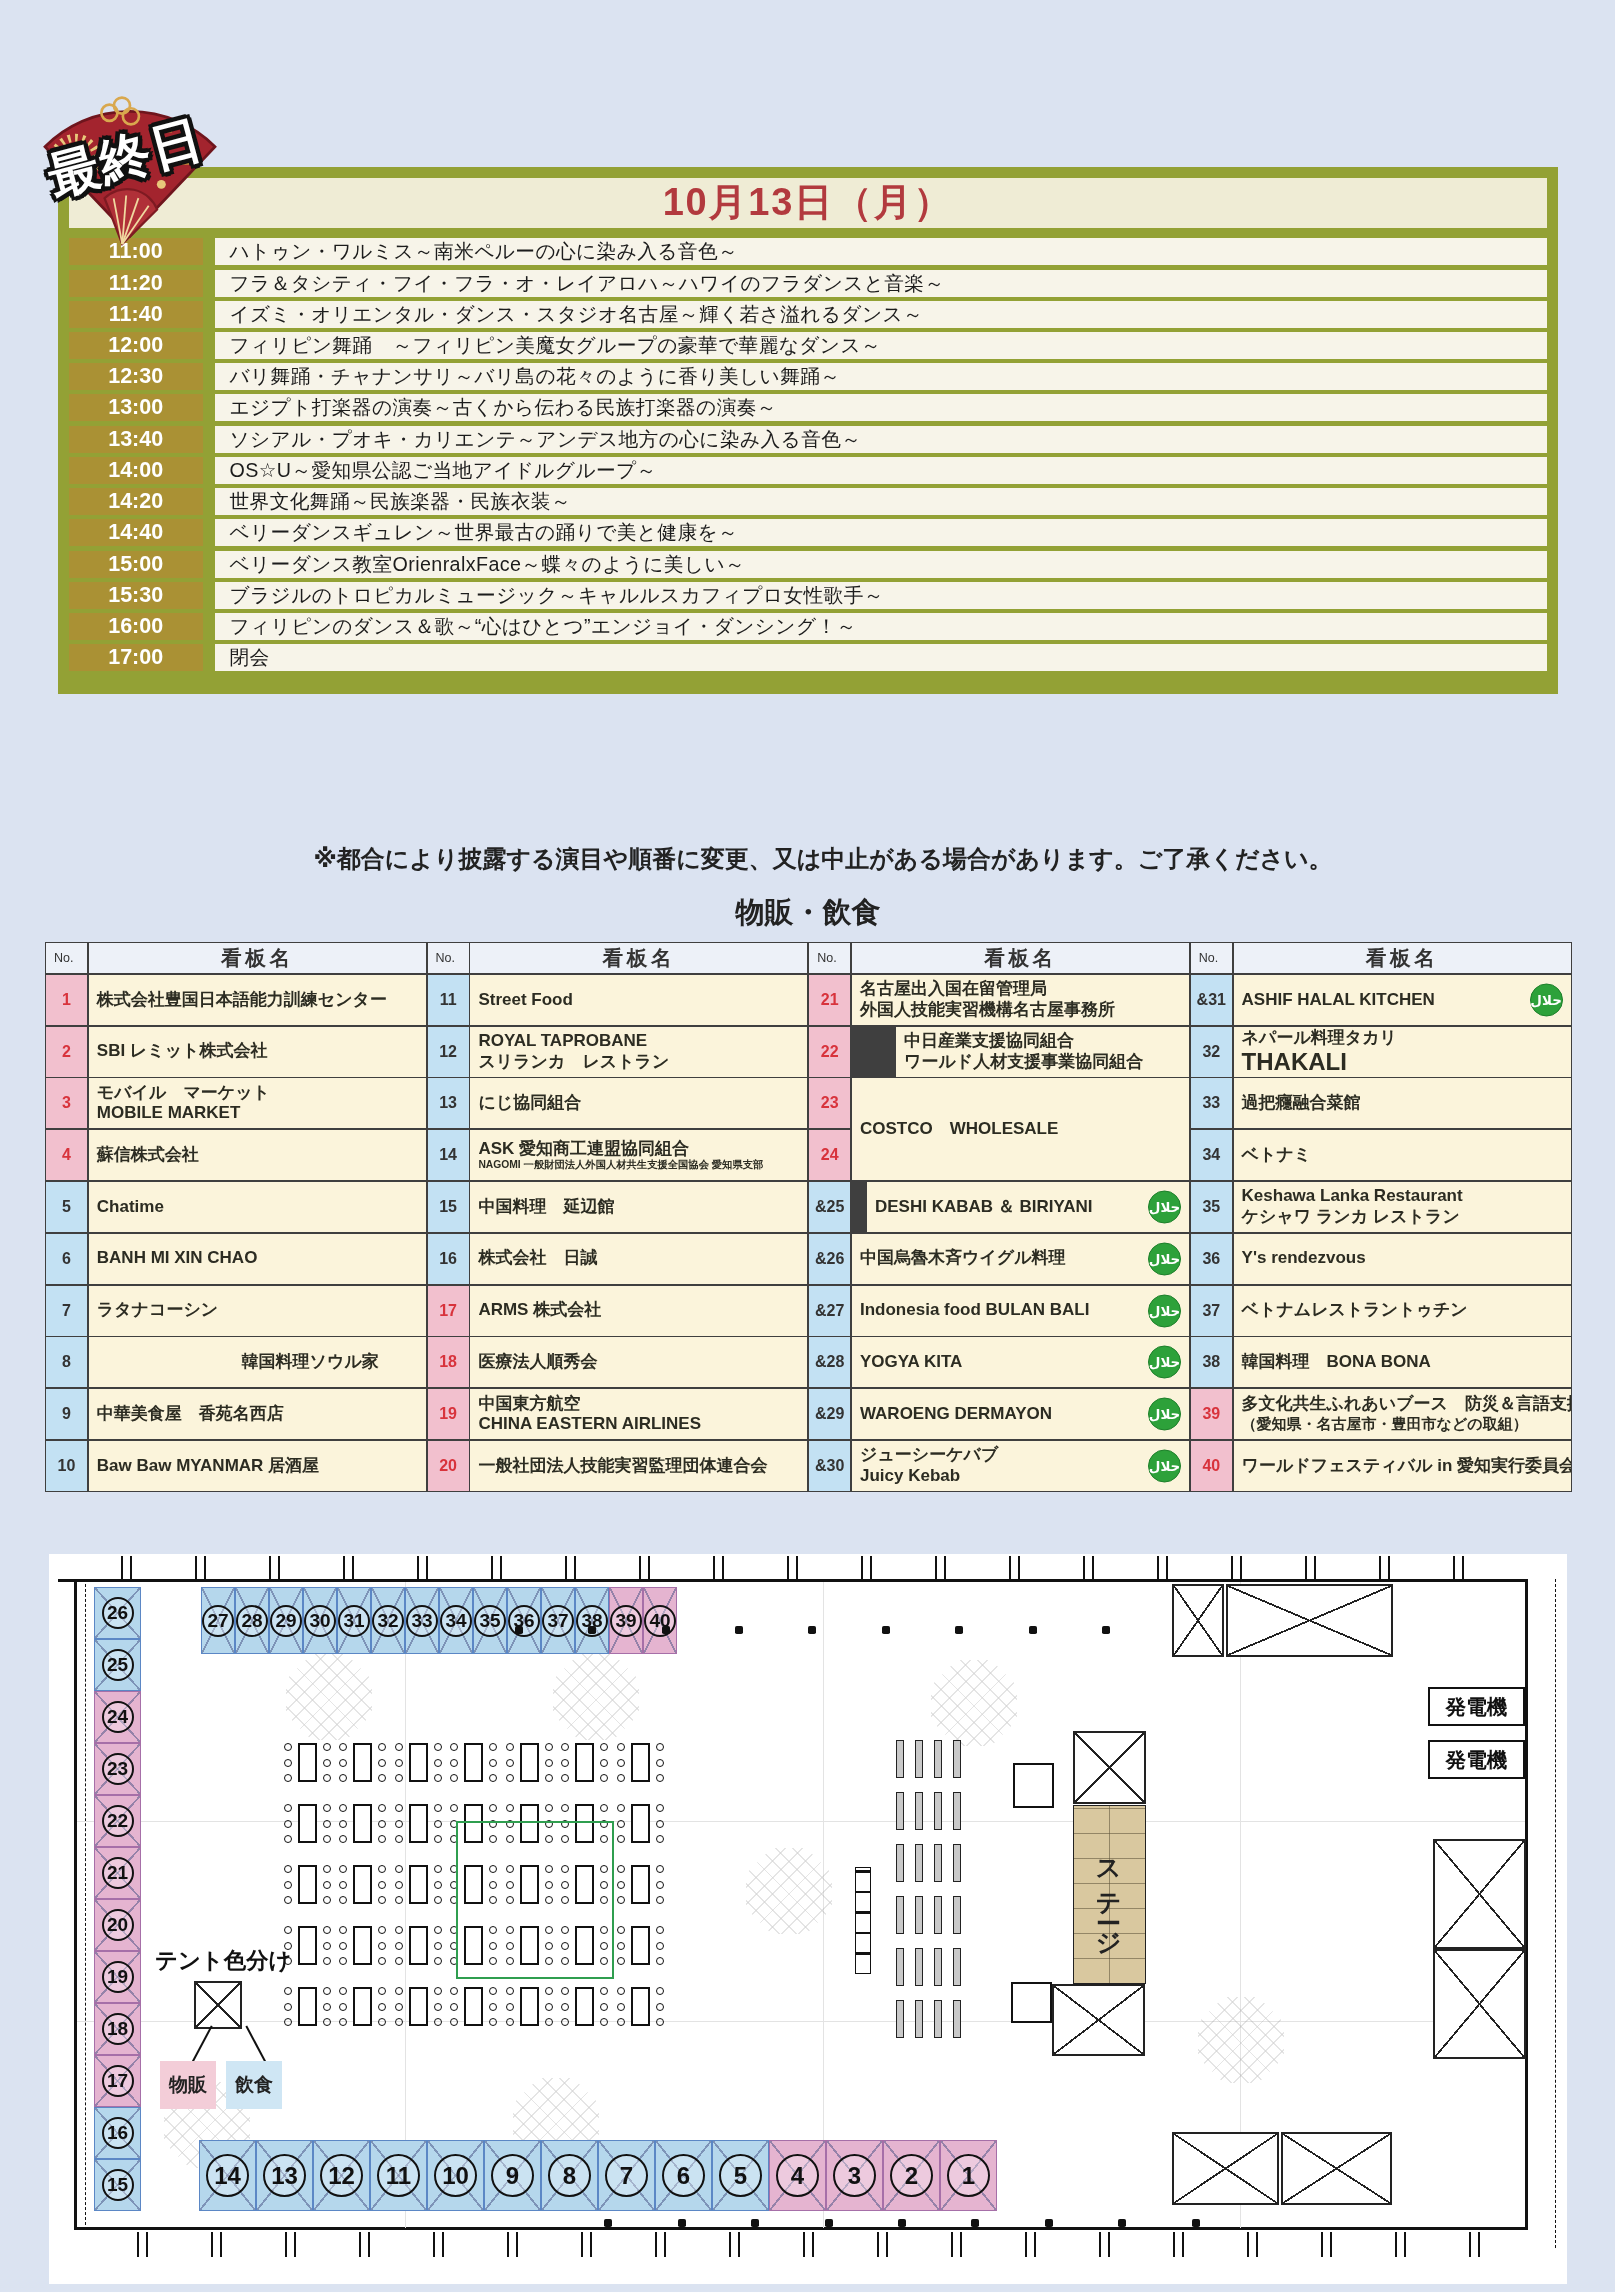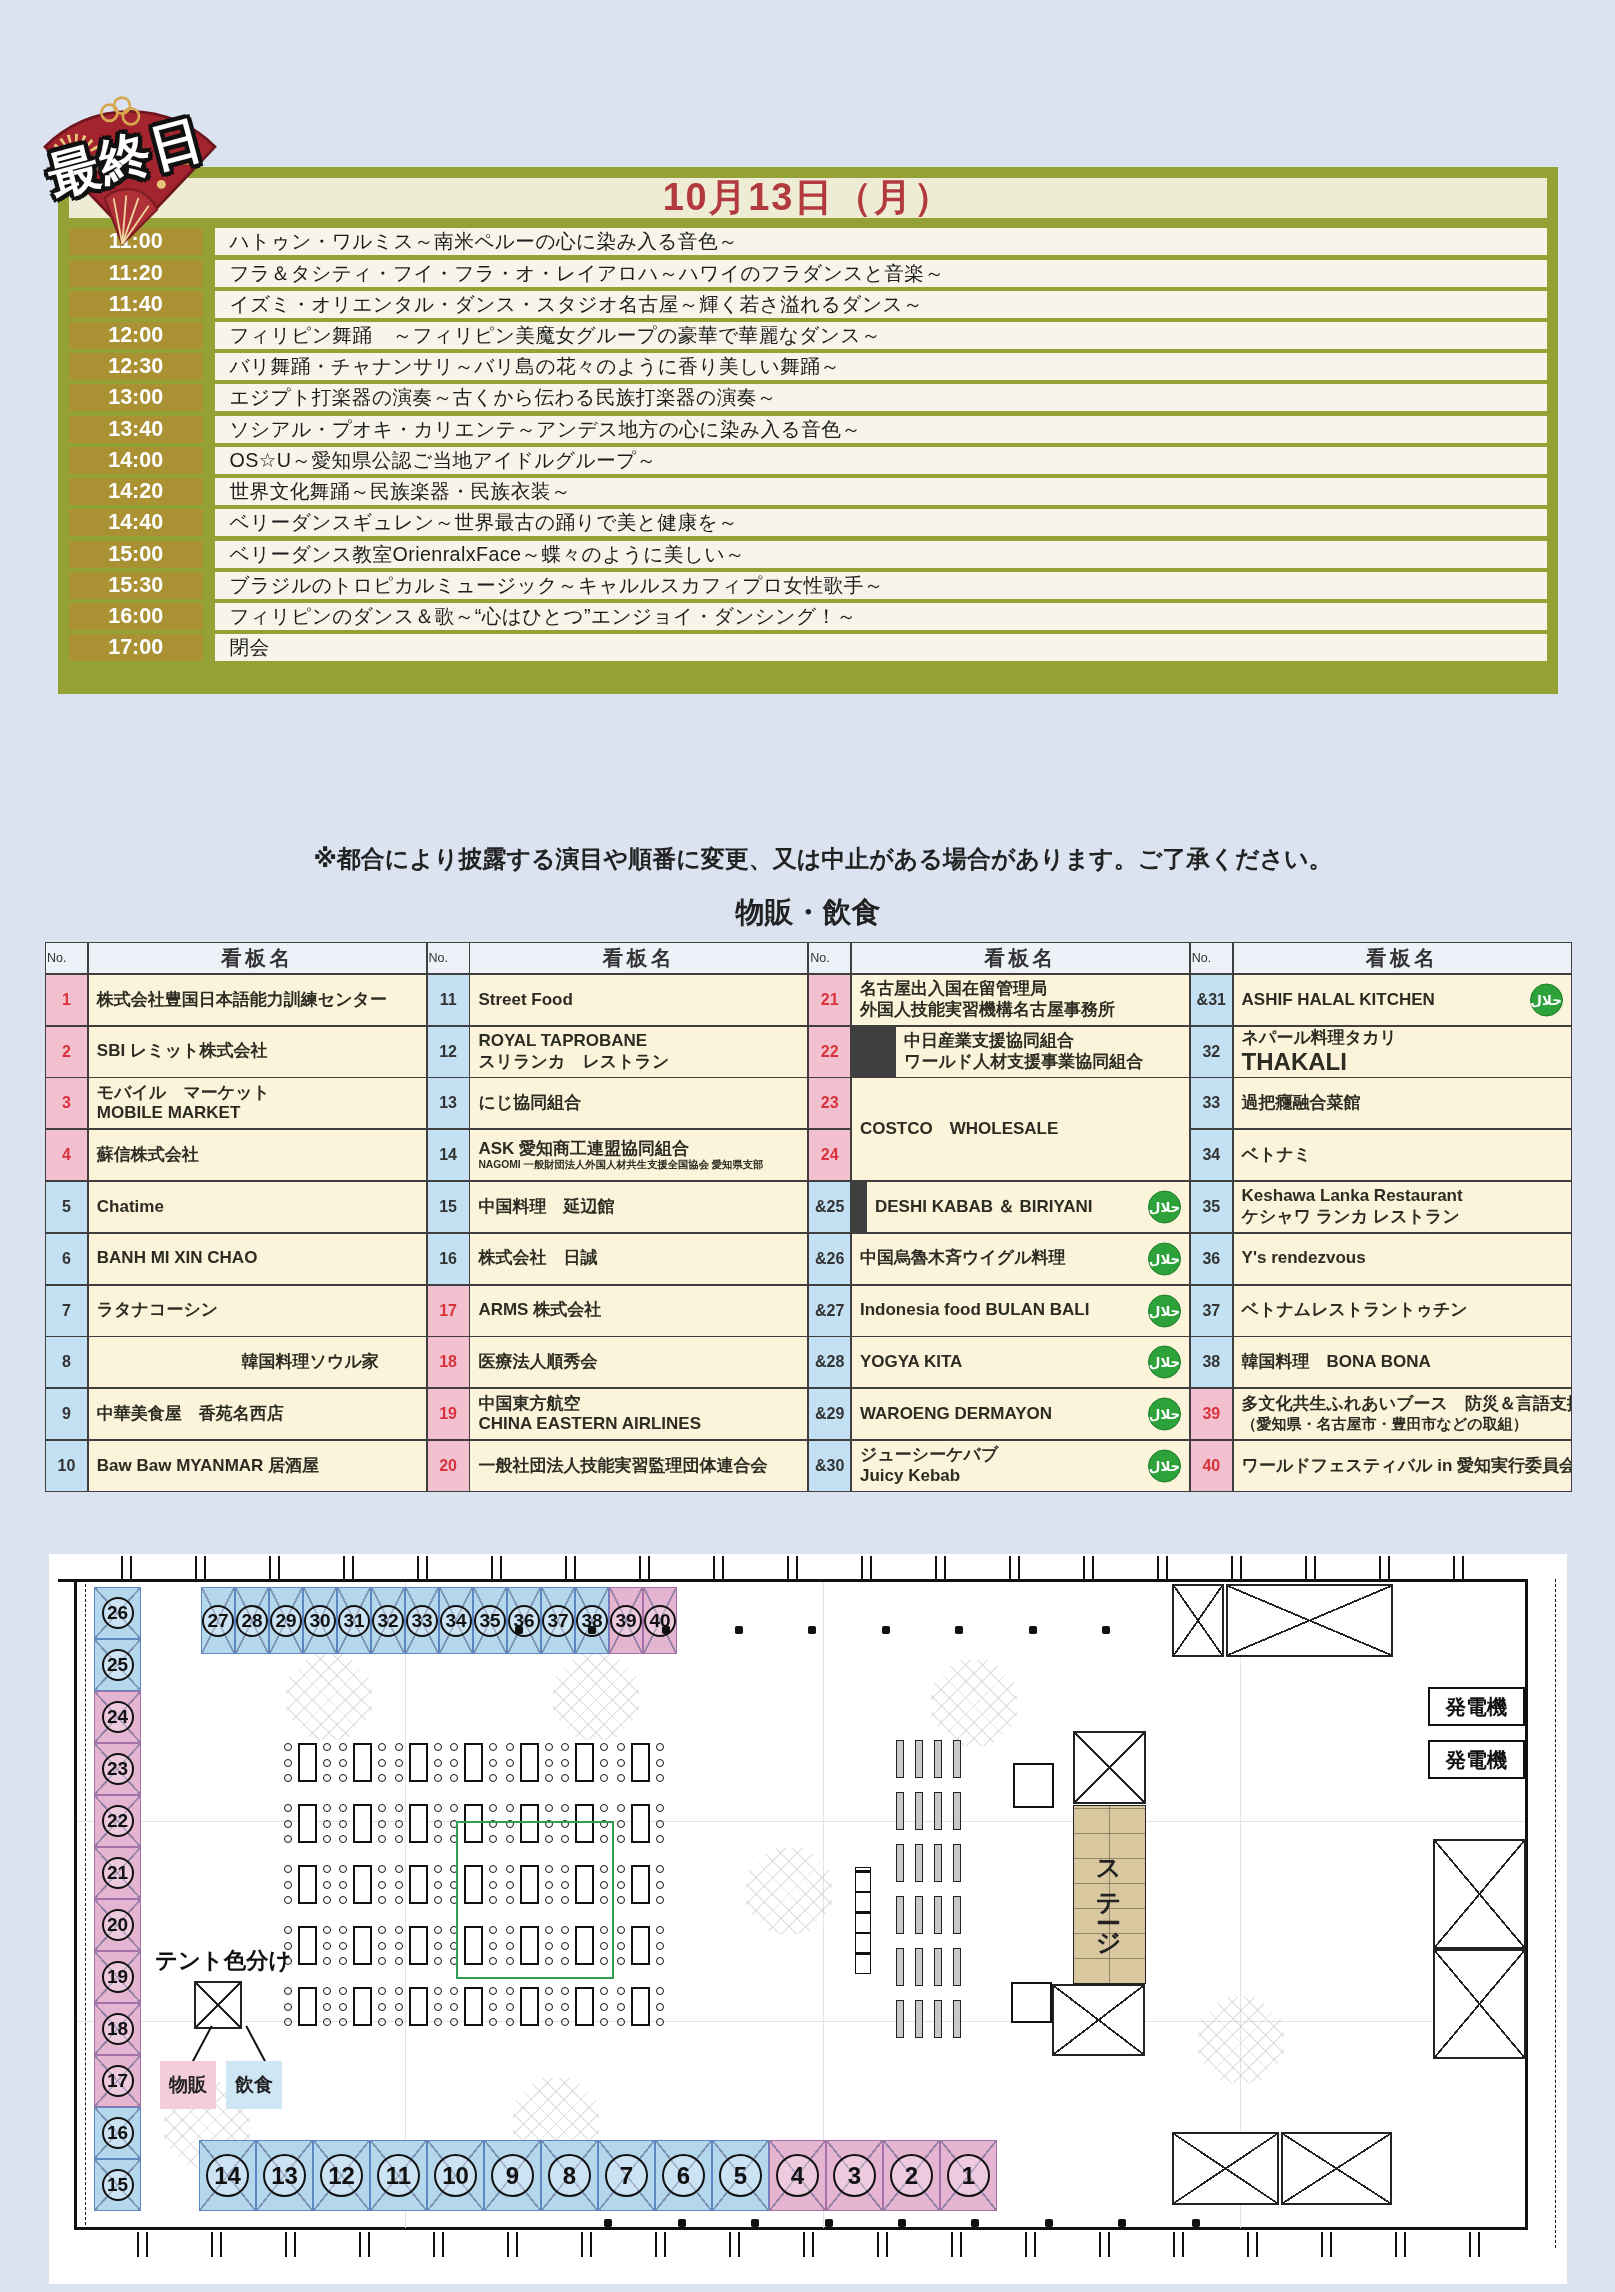--- a/index.html
+++ b/index.html
@@ -8,37 +8,37 @@
 
   
   .fan-badge{position:absolute;left:27px;top:68px;width:206px;height:179px;z-index:6}
   .fan-badge svg{width:100%;height:100%}
   .fan-label{position:absolute;left:7.2px;top:56px;width:184px;text-align:center;transform:rotate(-15deg);
     font-size:51px;font-weight:bold;color:#fff;letter-spacing:1.8px;
     text-shadow:-3.6px -3.6px 0 #111,3.6px -3.6px 0 #111,-3.6px 3.6px 0 #111,3.6px 3.6px 0 #111,0 -4.5px 0 #111,0 4.5px 0 #111,-4.5px 0 0 #111,4.5px 0 0 #111}
 
   
   .schedule{position:absolute;left:58px;top:167px;width:1500px;height:527px;background:#93a135;padding:10.7px;box-sizing:border-box;z-index:2}
-  .schedule-title{height:40px;background:#efecd5;display:flex;align-items:center;justify-content:center;
+  .schedule-title{height:50px;background:#efecd5;display:flex;align-items:center;justify-content:center;
     font-size:38px;font-weight:bold;color:#b23a3e;letter-spacing:1.8px}
   #schedule-rows{display:flex;flex-direction:column;justify-content:space-between;height:433px;margin-top:10.7px}
   .srow{display:flex;height:27px}
   .stime{width:134px;background:#aa9134;color:#fff;font-weight:bold;font-size:21.5px;display:flex;align-items:center;justify-content:center;margin-right:12.5px;flex:none}
   .sevent{flex:1;background:#f7f4e9;color:#1c1c1c;font-size:19.7px;display:flex;align-items:center;padding-left:14.3px;letter-spacing:0.4px;white-space:nowrap;overflow:hidden}
 
   .notice{position:absolute;left:15px;top:843px;width:100%;text-align:center;font-size:24px;font-weight:bold;color:#222}
   .vendor-title{position:absolute;left:0;top:893px;width:100%;text-align:center;font-size:29px;font-weight:bold;color:#222}
 
   
   #vendor-grid{position:absolute;left:45px;top:942px;display:grid;
     grid-template-columns:41px 337px 41px 337px 41px 337px 41px 337px;
     grid-template-rows:30px repeat(10,50px);gap:1.8px;background:#3f3f3f;border:1.8px solid #3f3f3f;z-index:2}
   .vcell{overflow:hidden}
   .vhead{background:#edf1f8;display:flex;align-items:center;justify-content:center;color:#333}
-  .vno-h{font-size:12.5px;justify-content:flex-start;padding-left:1px}
+  .vno-h{font-size:12.5px;justify-content:flex-start;padding-left:8px}
   .vname-h{font-size:20.6px;font-weight:bold;letter-spacing:3.6px}
   .vno{display:flex;align-items:center;justify-content:center;font-size:16px;font-weight:bold}
   .vno.g{background:#f2c0ce;color:#d8333c}
   .vno.f{background:#c3e1f3;color:#333}
   .vname{background:#fbf4db;display:flex;flex-direction:column;justify-content:center;padding:1.8px 47px 1.8px 8px;position:relative}
   .vline{font-size:17px;font-weight:bold;color:#2c2c22;line-height:20.6px;white-space:nowrap}
   .vline.big{font-size:24px;line-height:26px}
   .vline.smaller{font-size:15px}
   .vsub{font-size:10.3px;font-weight:bold;color:#2c2c22;line-height:12.5px;white-space:nowrap}
   .halal{position:absolute;right:8px;top:50%;transform:translateY(-50%);width:33px;height:33px;border-radius:50%;

